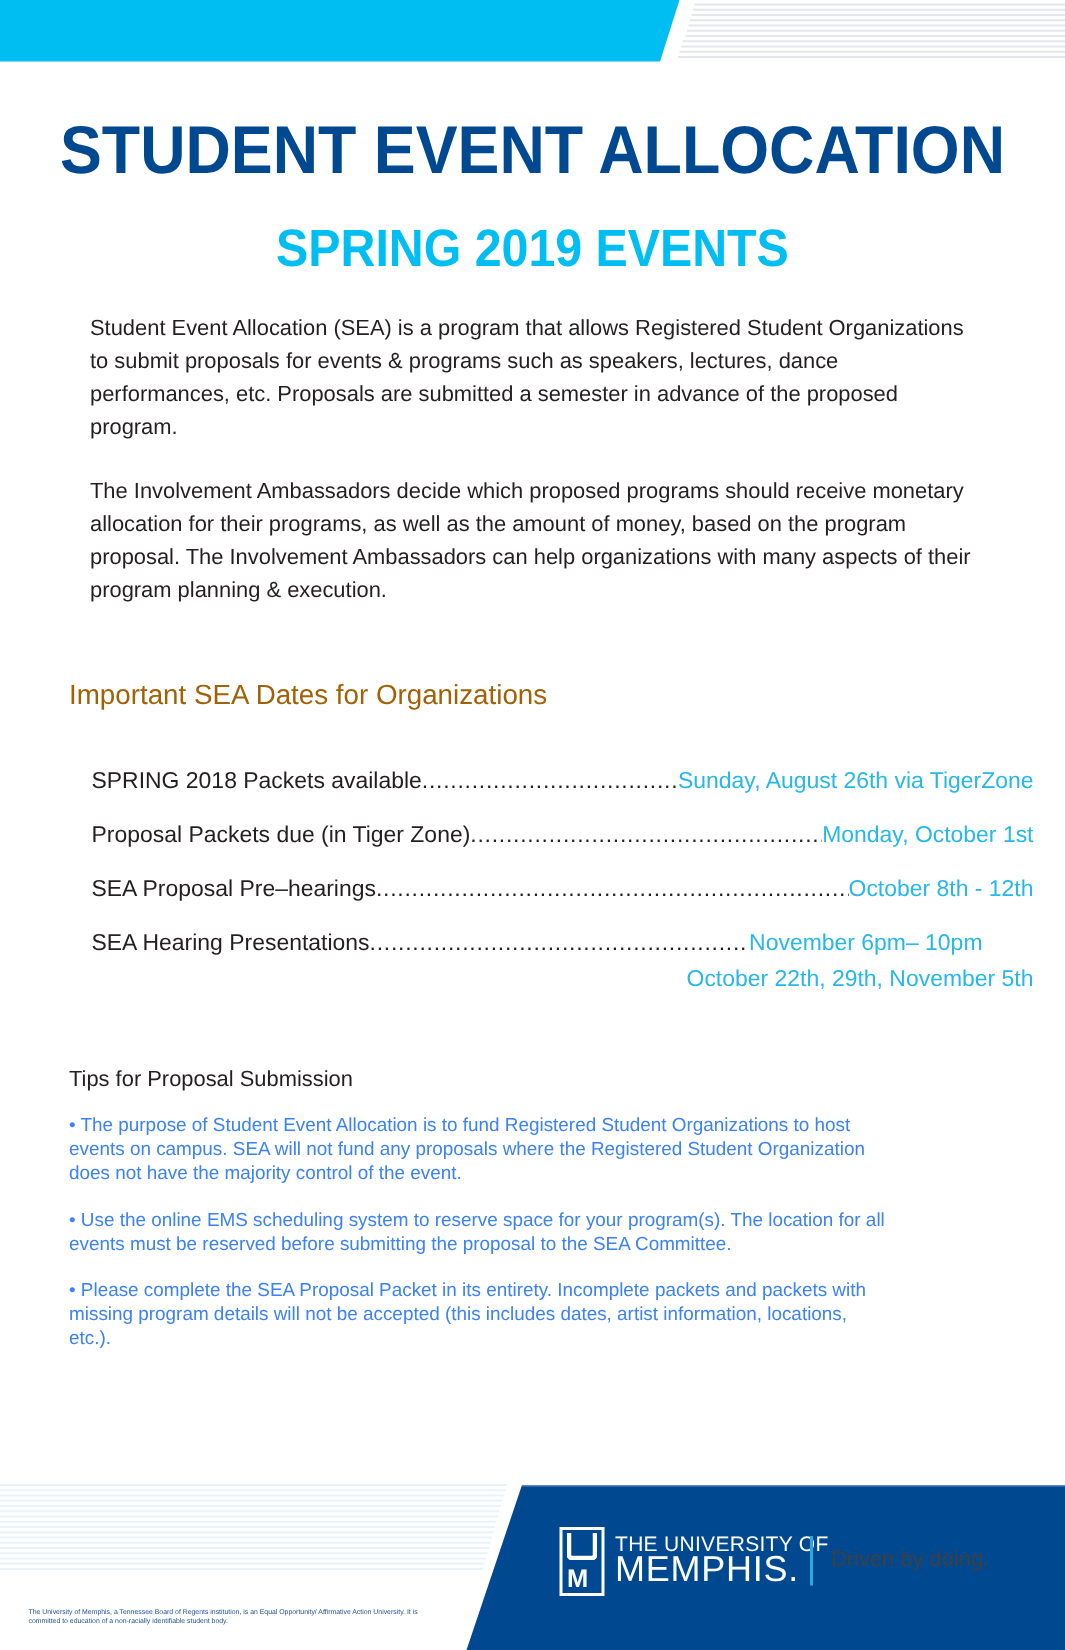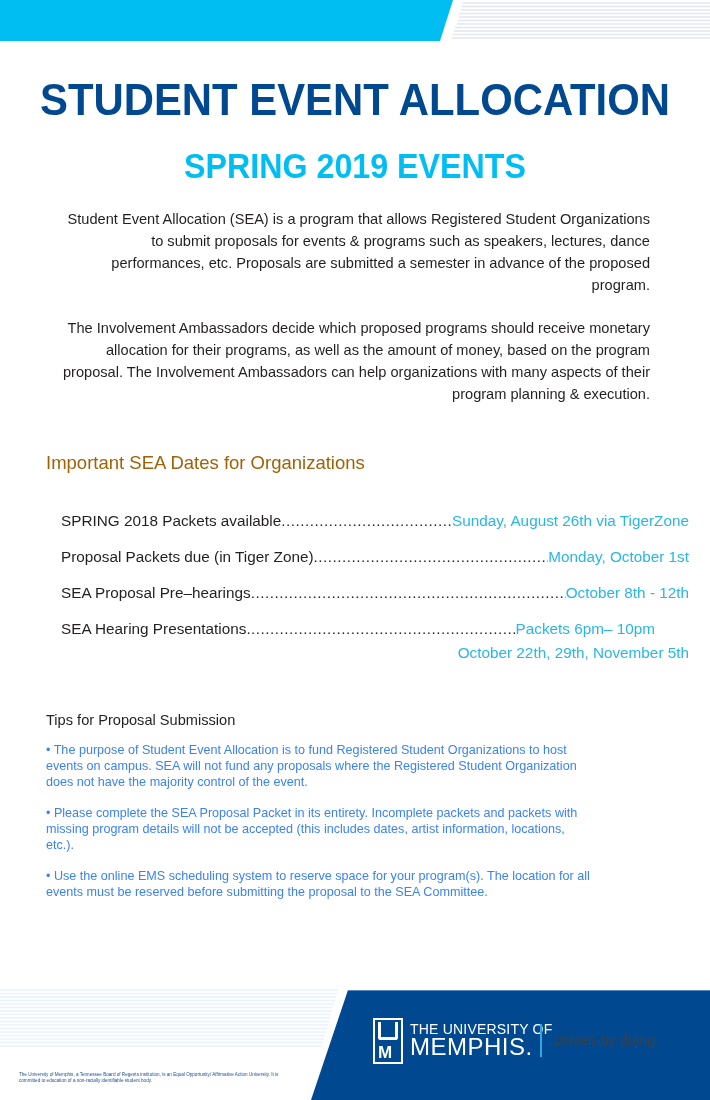--- a/index.html
+++ b/index.html
@@ -2,21 +2,21 @@
 <html><head>
 <meta charset="utf-8">
 <style>
   html, body { margin: 0; padding: 0; background: #ffffff; }
   body { width: 710px; height: 1100px; position: relative; overflow: hidden; font-family: "Liberation Sans", "DejaVu Sans", sans-serif; color: #231f20; }
   .header-band { position: absolute; left: 0; top: 0; width: 710px; height: 42px; }
   .header-band svg { display: block; }
   .title { position: absolute; left: 0; width: 710px; text-align: center; font-family: "Liberation Sans", sans-serif; font-weight: bold; letter-spacing: 0px; }
   .title-main { top: 74px; font-size: 45px; color: #004990; transform: scaleX(0.93); transform-origin: center; }
   .title-sub { top: 146px; font-size: 35px; color: #00bef2; transform: scaleX(0.92); transform-origin: center; }
-  .para { position: absolute; left: 60px; width: 590px; text-align: right; font-size: 14.6px; line-height: 22px; color: #231f20; }
+  .para { position: absolute; left: 60px; width: 590px; text-align: left; font-size: 14.6px; line-height: 22px; color: #231f20; }
   .para-1 { top: 208px; }
   .para-2 { top: 317px; }
   .section-heading { position: absolute; left: 46px; top: 452px; font-size: 18.5px; color: #a16207; }
   .dates { position: absolute; left: 61px; width: 628px; top: 512px; font-size: 15.3px; }
   .date-row { position: relative; height: 36px; white-space: nowrap; display: flex; }
   .date-label { color: #231f20; }
   .date-dots { flex: 1; overflow: hidden; color: #231f20; letter-spacing: 0.5px; }
   .date-value { color: #27b7e8; }
   .date-row.extra { justify-content: flex-end; height: 30px; margin-top: -12px; }
   .tips { position: absolute; left: 46px; width: 545px; top: 712px; }
@@ -77,32 +77,32 @@
     <span class="date-value">Monday, October 1st</span>
   </div>
   <div class="date-row">
     <span class="date-label">SEA Proposal Pre–hearings </span>
     <span class="date-dots">................................................................................................................</span>
     <span class="date-value">October  8th - 12th</span>
   </div>
   <div class="date-row" style="padding-right:34px;">
     <span class="date-label">SEA Hearing Presentations </span>
     <span class="date-dots">................................................................................................................</span>
-    <span class="date-value"> Packets 6pm– 10pm</span>
+    <span class="date-value"> November 6pm– 10pm</span>
   </div>
   <div class="date-row extra">
     <span class="date-value">October 22th, 29th, November 5th</span>
   </div>
 </div>
 
 <div class="tips">
   <div class="tips-heading">Tips for Proposal Submission</div>
   <div class="tip">• The purpose of Student Event Allocation is to fund Registered Student Organizations to host events on campus.  SEA will not fund any proposals where the Registered Student Organization does not have the majority control of the event.</div>
+  <div class="tip">• Use the online EMS scheduling system to reserve space for your program(s). The location for all events must be reserved before submitting the proposal to the SEA Committee.</div>
   <div class="tip">• Please complete the SEA Proposal Packet in its entirety. Incomplete packets and packets with missing program details will not be accepted (this includes dates, artist information, locations, etc.).</div>
-  <div class="tip">• Use the online EMS scheduling system to reserve space for your program(s). The location for all events must be reserved before submitting the proposal to the SEA Committee.</div>
 </div>
 
 <div class="footer">
   <svg width="710" height="112" viewBox="0 0 710 112">
     <g stroke="#e8f3fb" stroke-width="1.4">
       <line x1="0" y1="2" x2="338" y2="2"></line>
       <line x1="0" y1="5.5" x2="337" y2="5.5"></line>
       <line x1="0" y1="9" x2="336" y2="9"></line>
       <line x1="0" y1="12.5" x2="335" y2="12.5"></line>
       <line x1="0" y1="16" x2="334" y2="16"></line>

